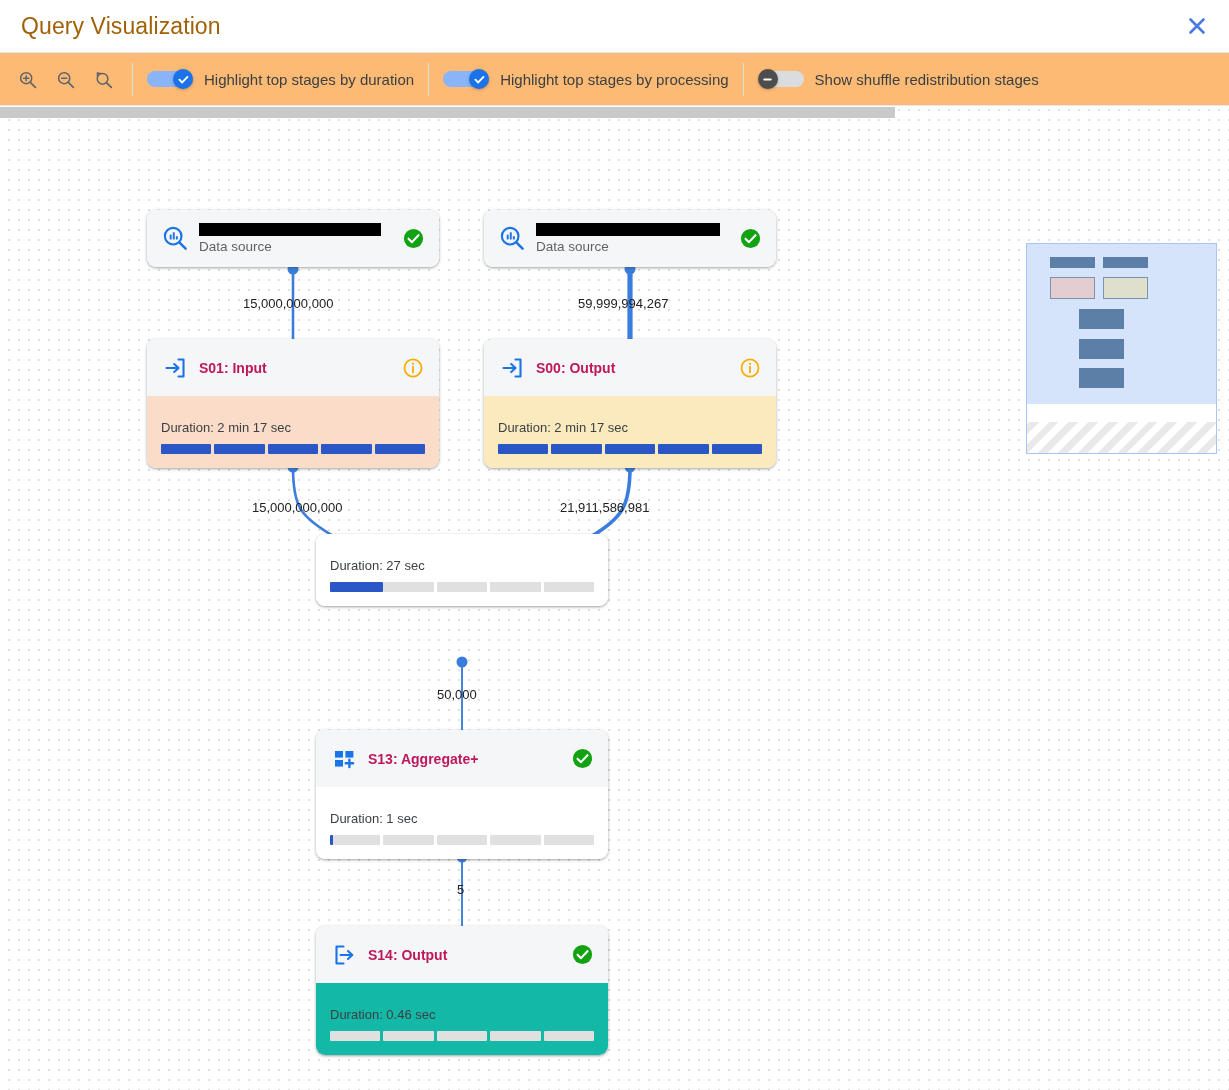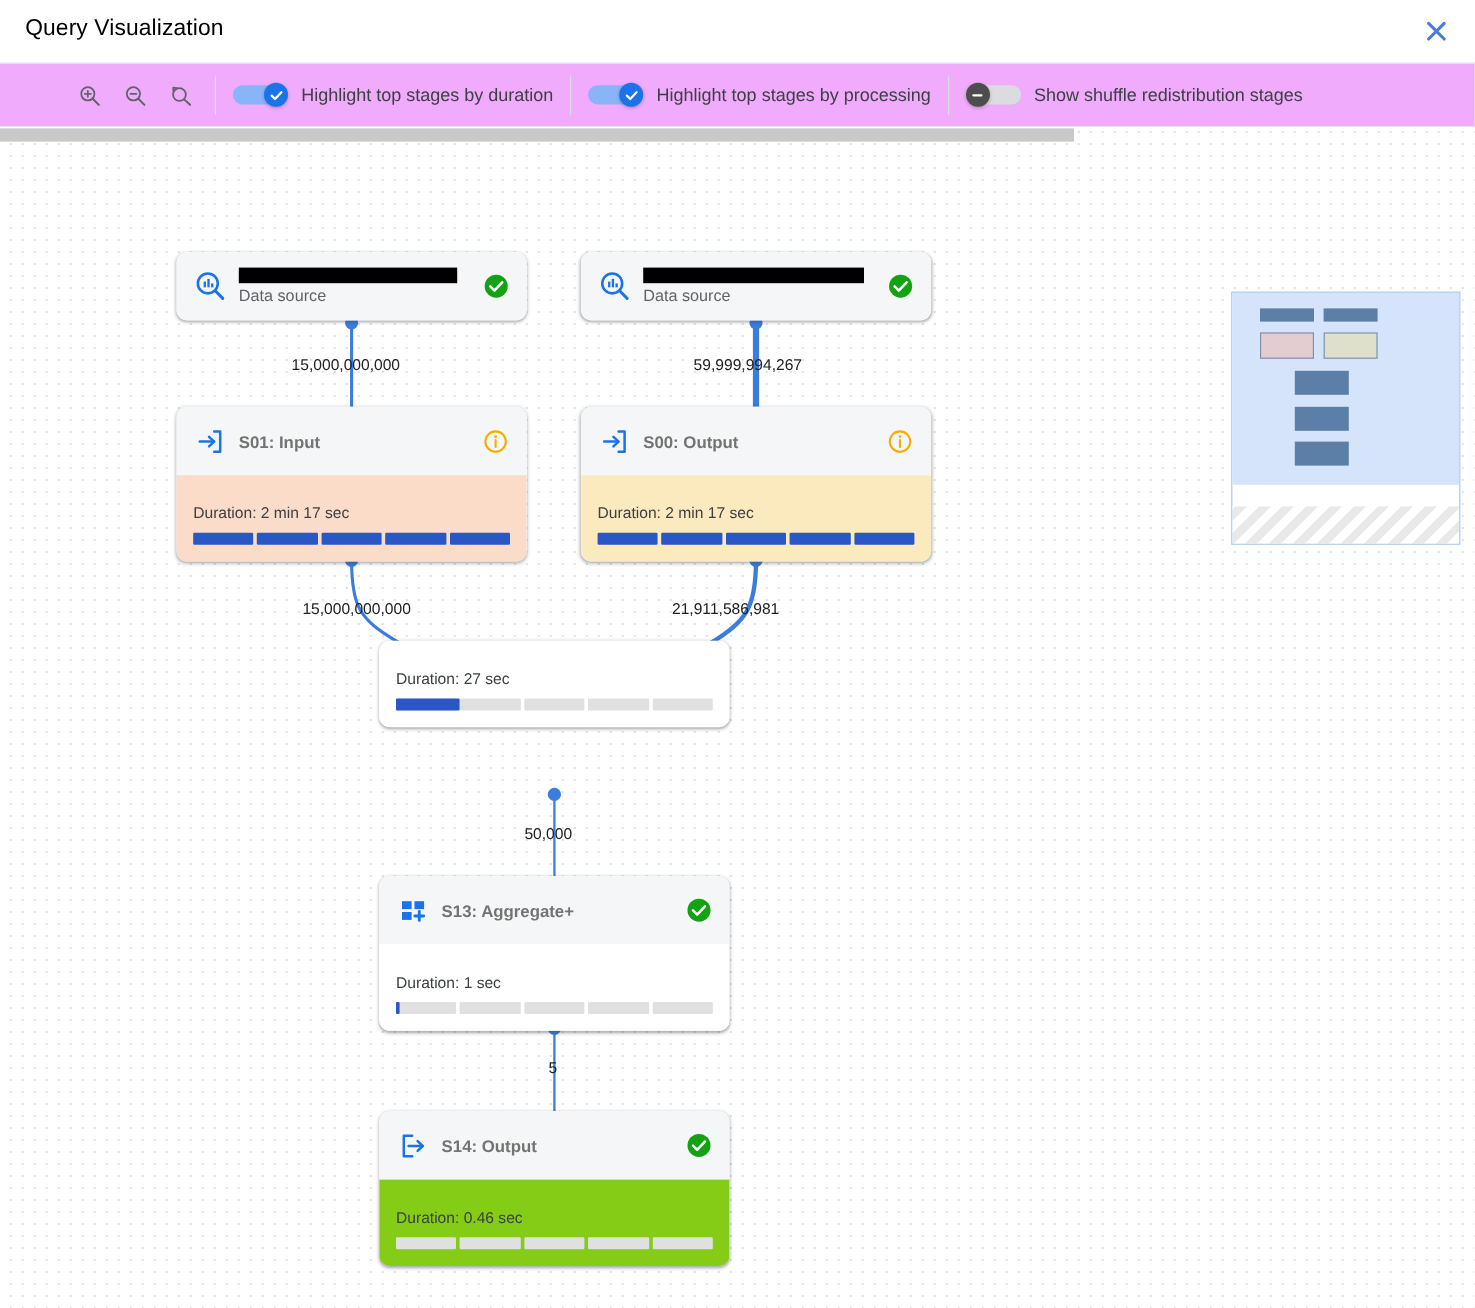--- a/index.html
+++ b/index.html
@@ -21,43 +21,42 @@
     position: absolute;
     left: 0; top: 0;
     width: 1229px; height: 53px;
     background: #ffffff;
     border-bottom: 1px solid #e4e6e8;
     box-sizing: border-box;
   }
   .title-text {
     position: absolute;
     left: 21px; top: 13px;
-    font-size: 19px;
-    color: #000000;
+    font-size: 23px;
+    color: #a16207;
     letter-spacing: .1px;
   }
   .close-btn {
     position: absolute;
     right: 14px; top: 8px;
     width: 36px; height: 36px;
     display: flex; align-items: center; justify-content: center;
     cursor: pointer;
   }
 
   
   .toolbar {
     position: absolute;
     left: 0; top: 53px;
     width: 1229px; height: 53px;
-    background: #f0abfc;
+    background: #fdba74;
     border-bottom: 1px solid #e4e6e8;
     box-sizing: border-box;
     display: flex;
     align-items: center;
-    padding-left: 47px;
   }
   .zoom-group {
     display: flex;
     align-items: center;
     padding-left: 12px;
     gap: 8px;
     height: 100%;
   }
   .icon-btn {
     width: 30px; height: 30px;
@@ -175,21 +174,21 @@
   }
   .node-head .head-icon {
     width: 28px; height: 28px;
     flex: 0 0 auto;
     display: flex; align-items: center; justify-content: center;
     margin-right: 10px;
   }
   .node-title {
     font-size: 14px;
     font-weight: bold;
-    color: #737373;
+    color: #be185d;
     flex: 1 1 auto;
   }
   .status-icon {
     width: 24px; height: 24px;
     flex: 0 0 auto;
     display: flex; align-items: center; justify-content: center;
   }
 
   
   .ds-node .node-head { height: 57px; align-items: center; }
@@ -546,21 +545,21 @@
         </svg>
       </span>
       <span class="node-title">S14: Output</span>
       <span class="status-icon">
         <svg width="23" height="23" viewBox="0 0 24 24" aria-hidden="true">
           <circle cx="12" cy="12" r="10" fill="#12a212"></circle>
           <path d="M6.8 12.2 L10.4 15.8 L17.2 8.6" fill="none" stroke="#ffffff" stroke-width="2.2" stroke-linecap="round" stroke-linejoin="round"></path>
         </svg>
       </span>
     </div>
-    <div class="node-body" style="background:#84cc16;">
+    <div class="node-body" style="background:#14b8a6;">
       <div class="duration-text">Duration: 0.46 sec</div>
       <div class="bar">
         <span class="seg"></span>
         <span class="seg"></span>
         <span class="seg"></span>
         <span class="seg"></span>
         <span class="seg"></span>
       </div>
     </div>
   </div>

